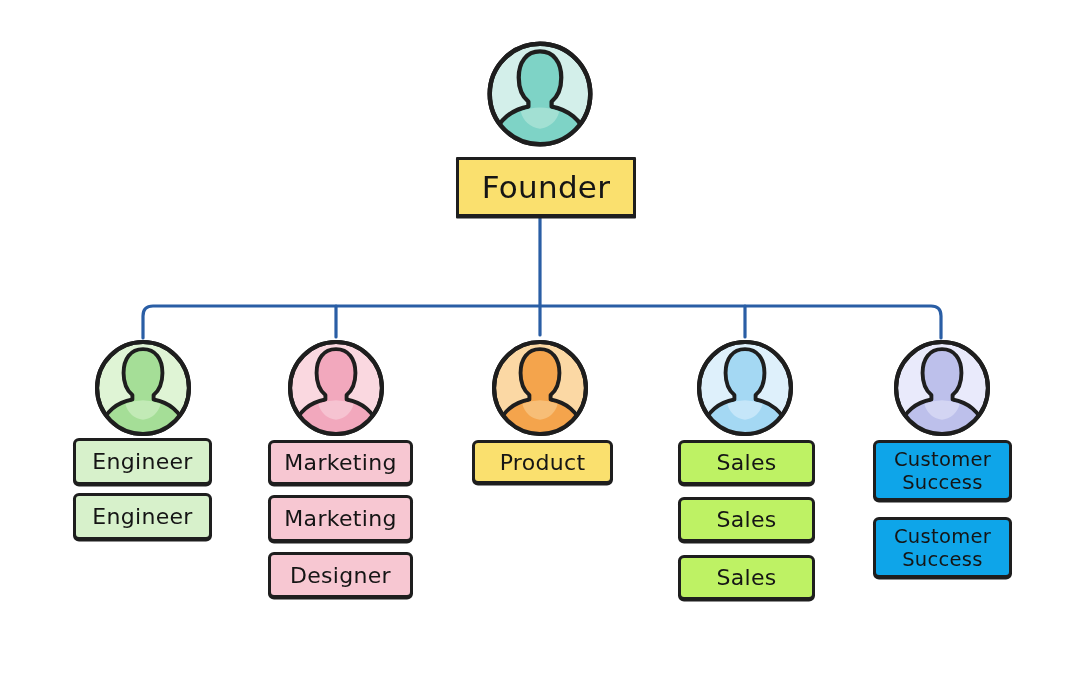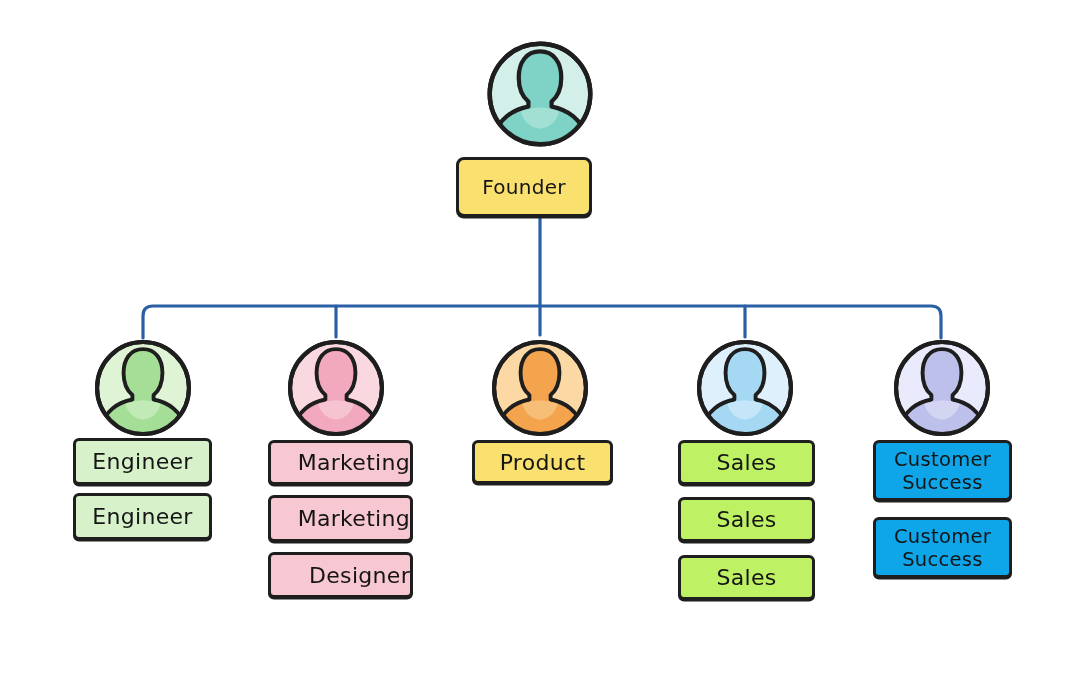--- a/index.html
+++ b/index.html
@@ -37,26 +37,26 @@
   .box{
     position:absolute;
     display:flex;align-items:center;justify-content:center;
     border:3px solid #1E1E1E;border-radius:6px;
     box-shadow:0 1.5px 0 0 #1E1E1E;
     font-size:22px;letter-spacing:.3px;
     text-align:center;box-sizing:border-box;
   }
   .bc-f{background:#FAE06E;}
   .bc-0{background:#D7F1CB;text-align:center;}
-  .bc-1{background:#F7C7D2;justify-content:flex-end;}
+  .bc-1{background:#F7C7D2;}
   .bc-2{background:#FAE06E;}
   .bc-3{background:#bef264;}
   .bc-4{background:#0ea5e9;}
 
-  .box-founder{left:456px;top:157px;width:136px;height:60px;font-size:20px;border-radius:8px;border-width:3.5px;}
+  .box-founder{left:456px;top:157px;width:180px;height:60px;font-size:31px;border-radius:1px;border-width:3.5px;}
   .box-e0{left:73px; top:438px;width:139px;height:47px;}
   .box-e1{left:73px; top:493px;width:139px;height:47px;}
   .box-m0{left:268px;top:440px;width:145px;height:45px;}
   .box-m1{left:268px;top:495px;width:145px;height:47px;}
   .box-m2{left:268px;top:552px;width:145px;height:46px;}
   .box-p0{left:472px;top:440px;width:141px;height:44px;}
   .box-s0{left:678px;top:440px;width:137px;height:45px;}
   .box-s1{left:678px;top:497px;width:137px;height:45px;}
   .box-s2{left:678px;top:555px;width:137px;height:45px;}
   .box-c0{left:873px;top:440px;width:139px;height:61px;font-size:19.5px;line-height:1.18;}

